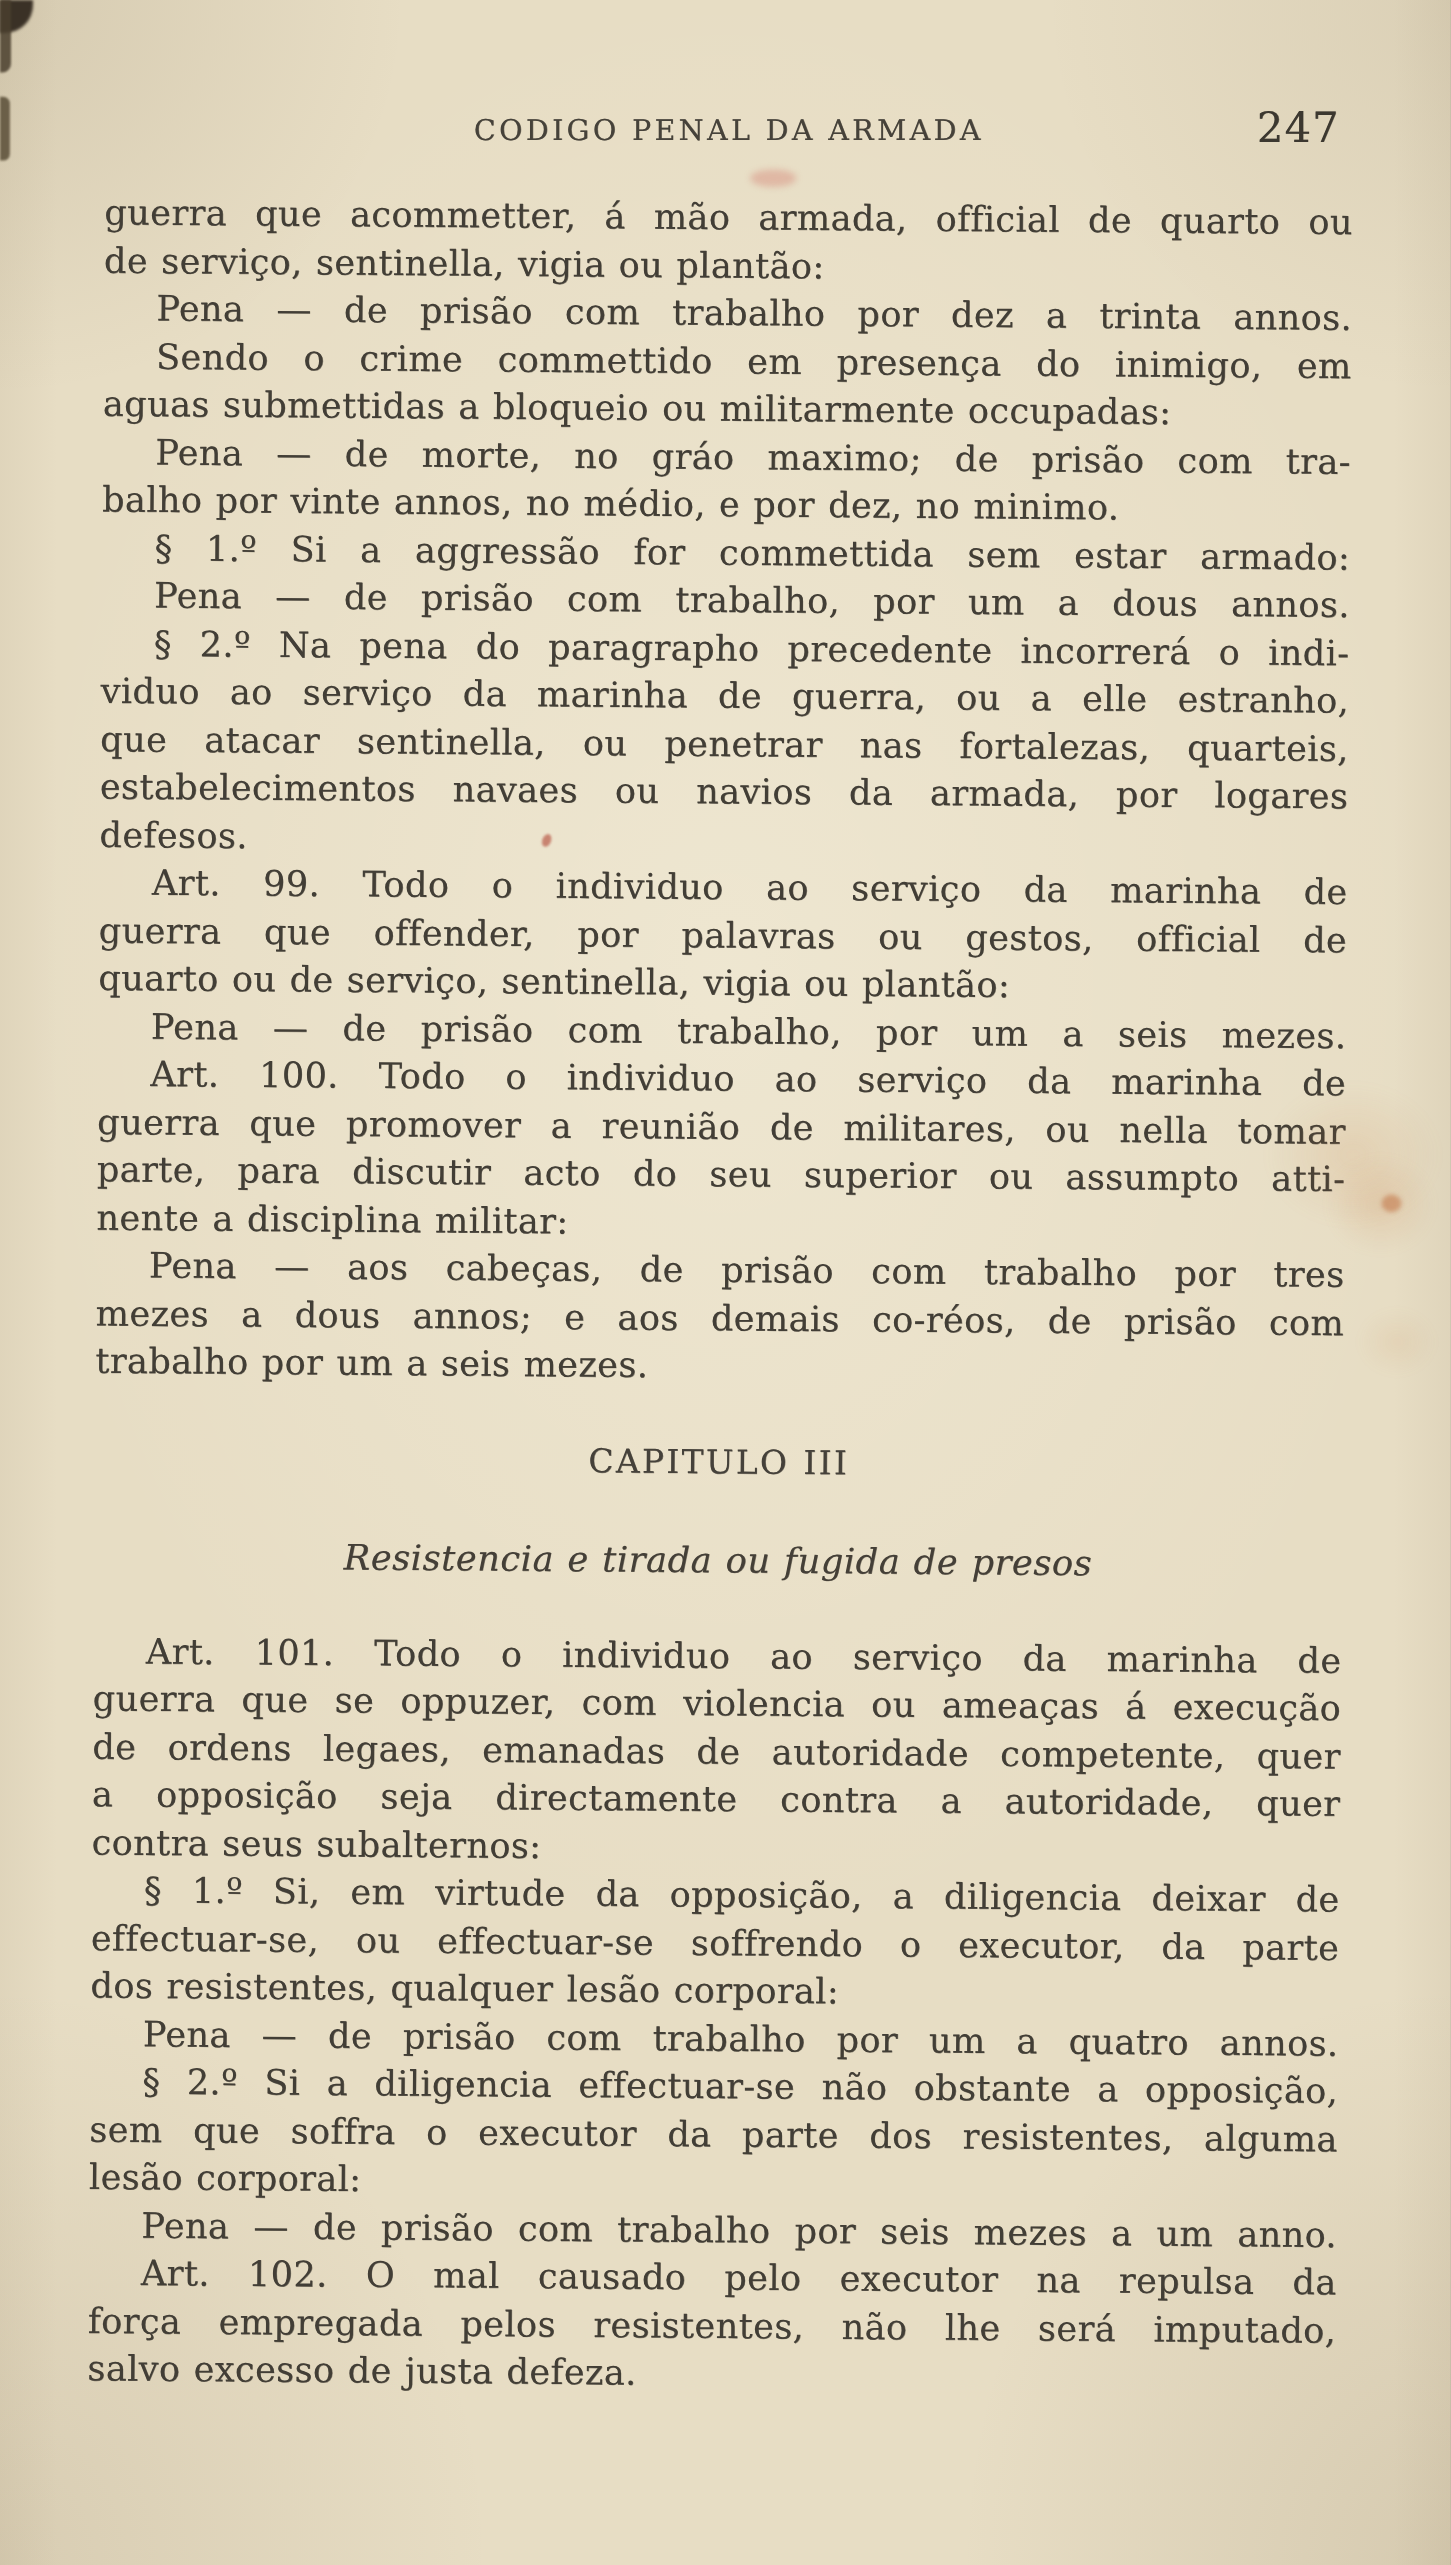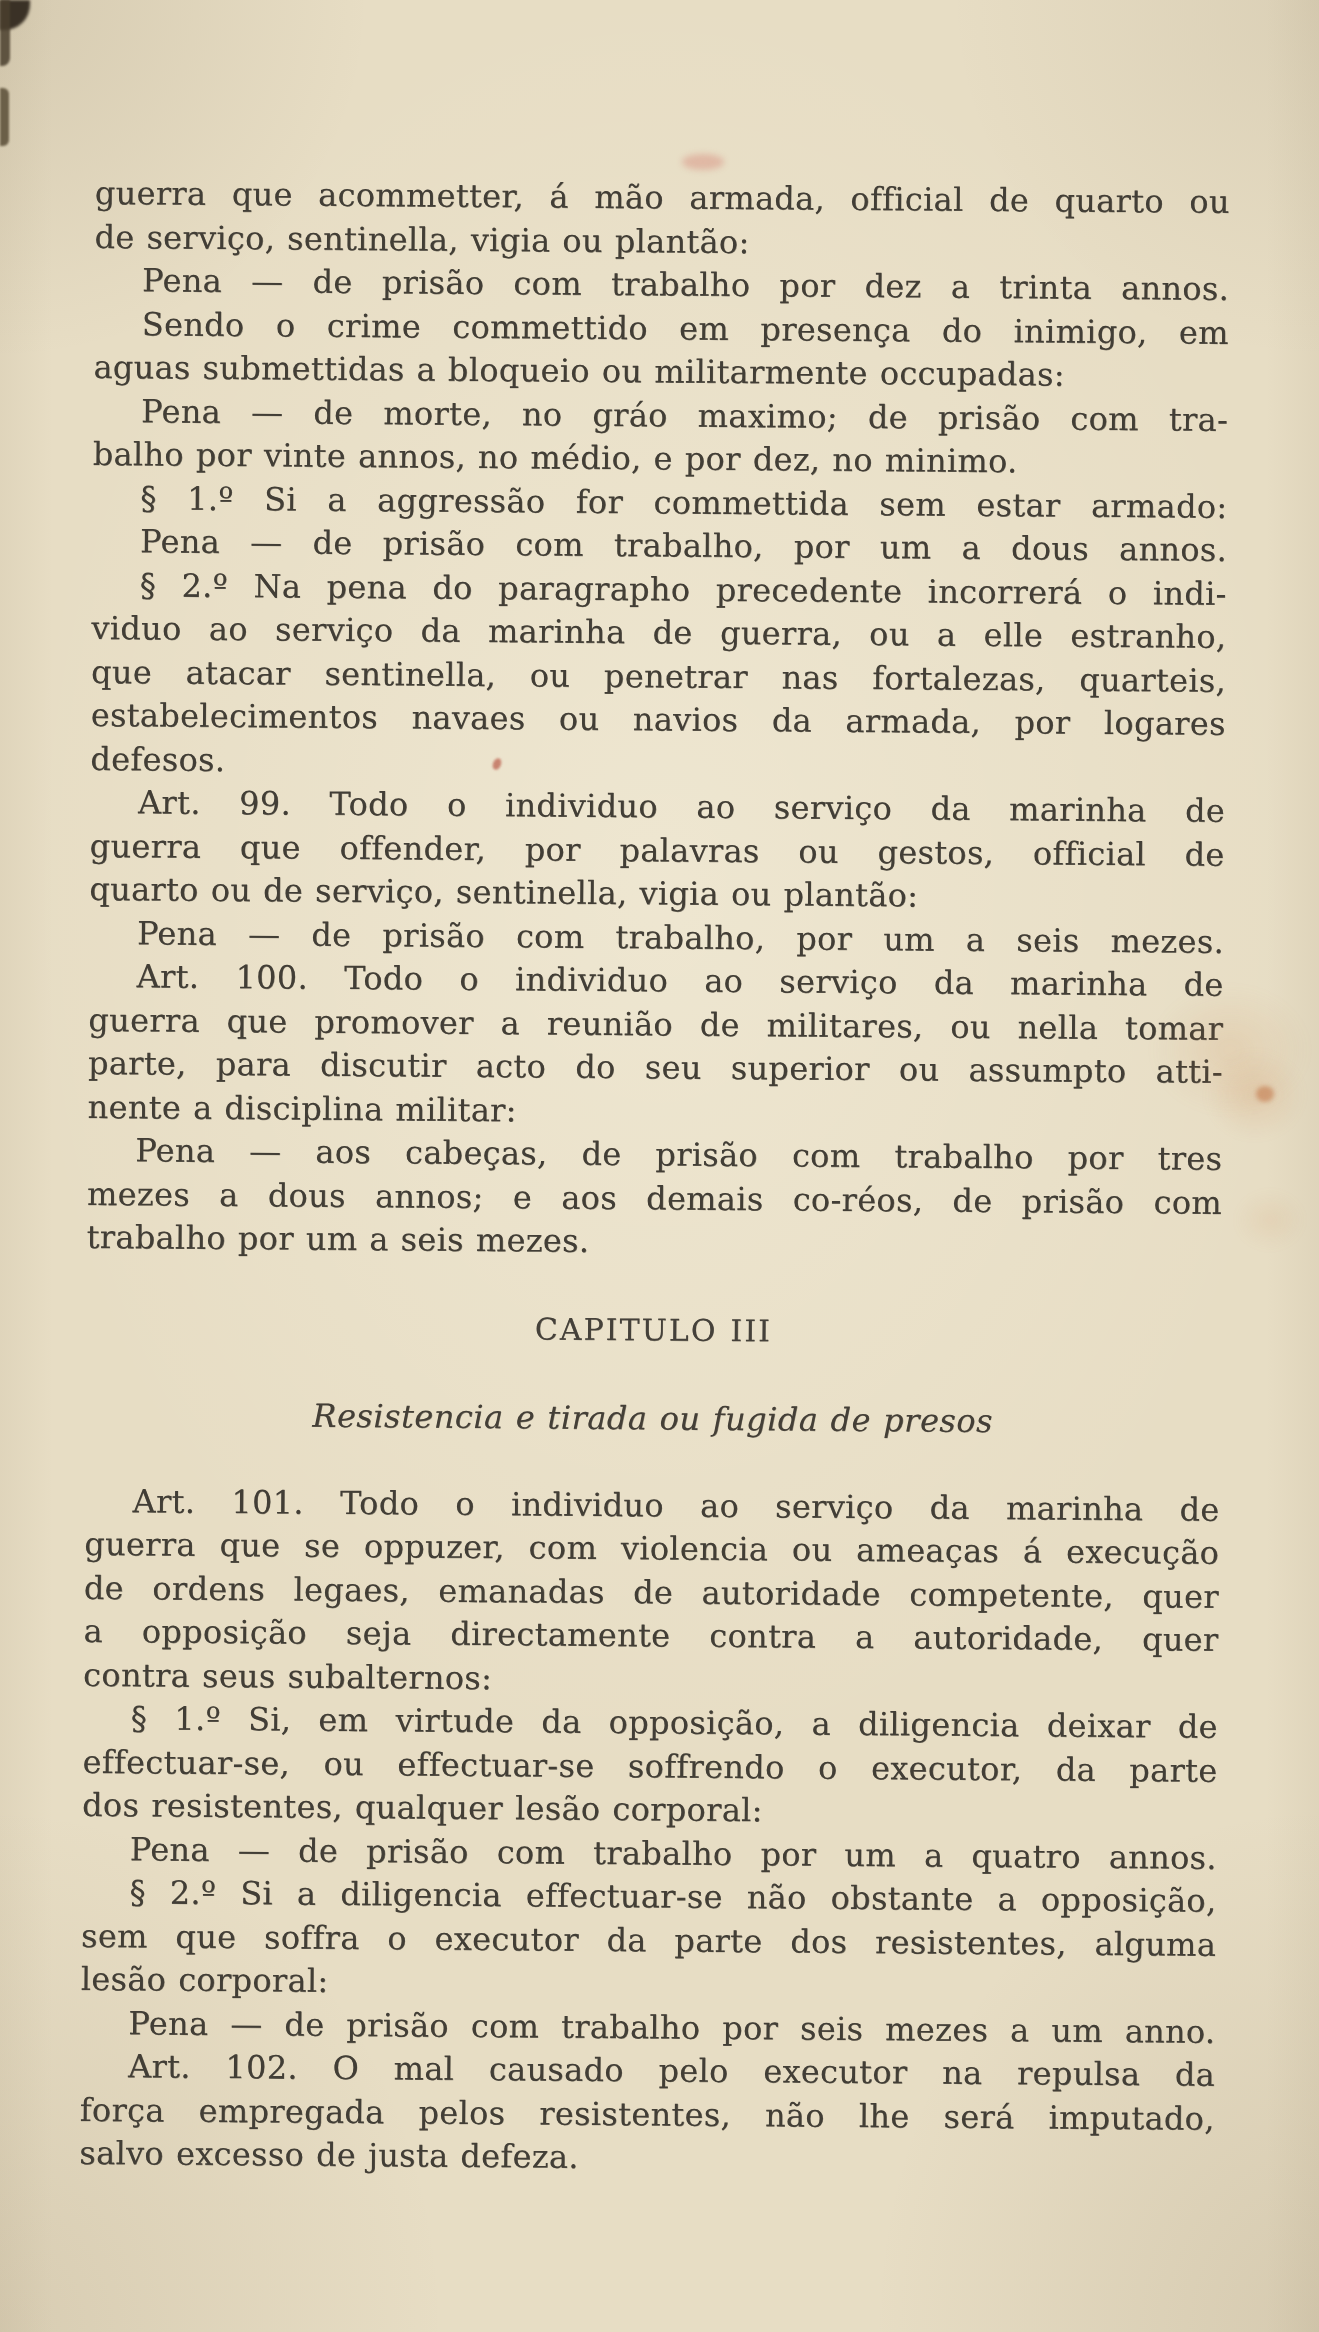--- a/index.html
+++ b/index.html
@@ -101,20 +101,24 @@
   .stain.s4 { left: 682px; top: 154px; width: 42px; height: 16px; background: rgba(205,96,86,0.30); filter: blur(3px); }
   .stain.s5 { left: 493px; top: 758px; width: 8px; height: 12px; background: rgba(172,52,36,0.55); filter: blur(1px); transform: rotate(22deg); }
   .stain.s6 { left: 1235px; top: 1190px; width: 70px; height: 60px;
     background: radial-gradient(ellipse, rgba(198,124,62,0.10), rgba(198,124,62,0) 70%); filter: blur(5px); }
 </style>
 </head>
 <body>
 
 <div class="scan-page">
 
+  <div class="page-header">
+    <div class="header-title">CODIGO PENAL DA ARMADA</div>
+    <div class="page-number">247</div>
+  </div>
 
   <div class="text-block">
       <div class="para">
         <div class="line">guerra que acommetter, á mão armada, official de quarto ou</div>
         <div class="line last">de serviço, sentinella, vigia ou plantão:</div>
       </div>
       <div class="para indent">
         <div class="line">Pena — de prisão com trabalho por dez a trinta annos.</div>
       </div>
       <div class="para indent">

